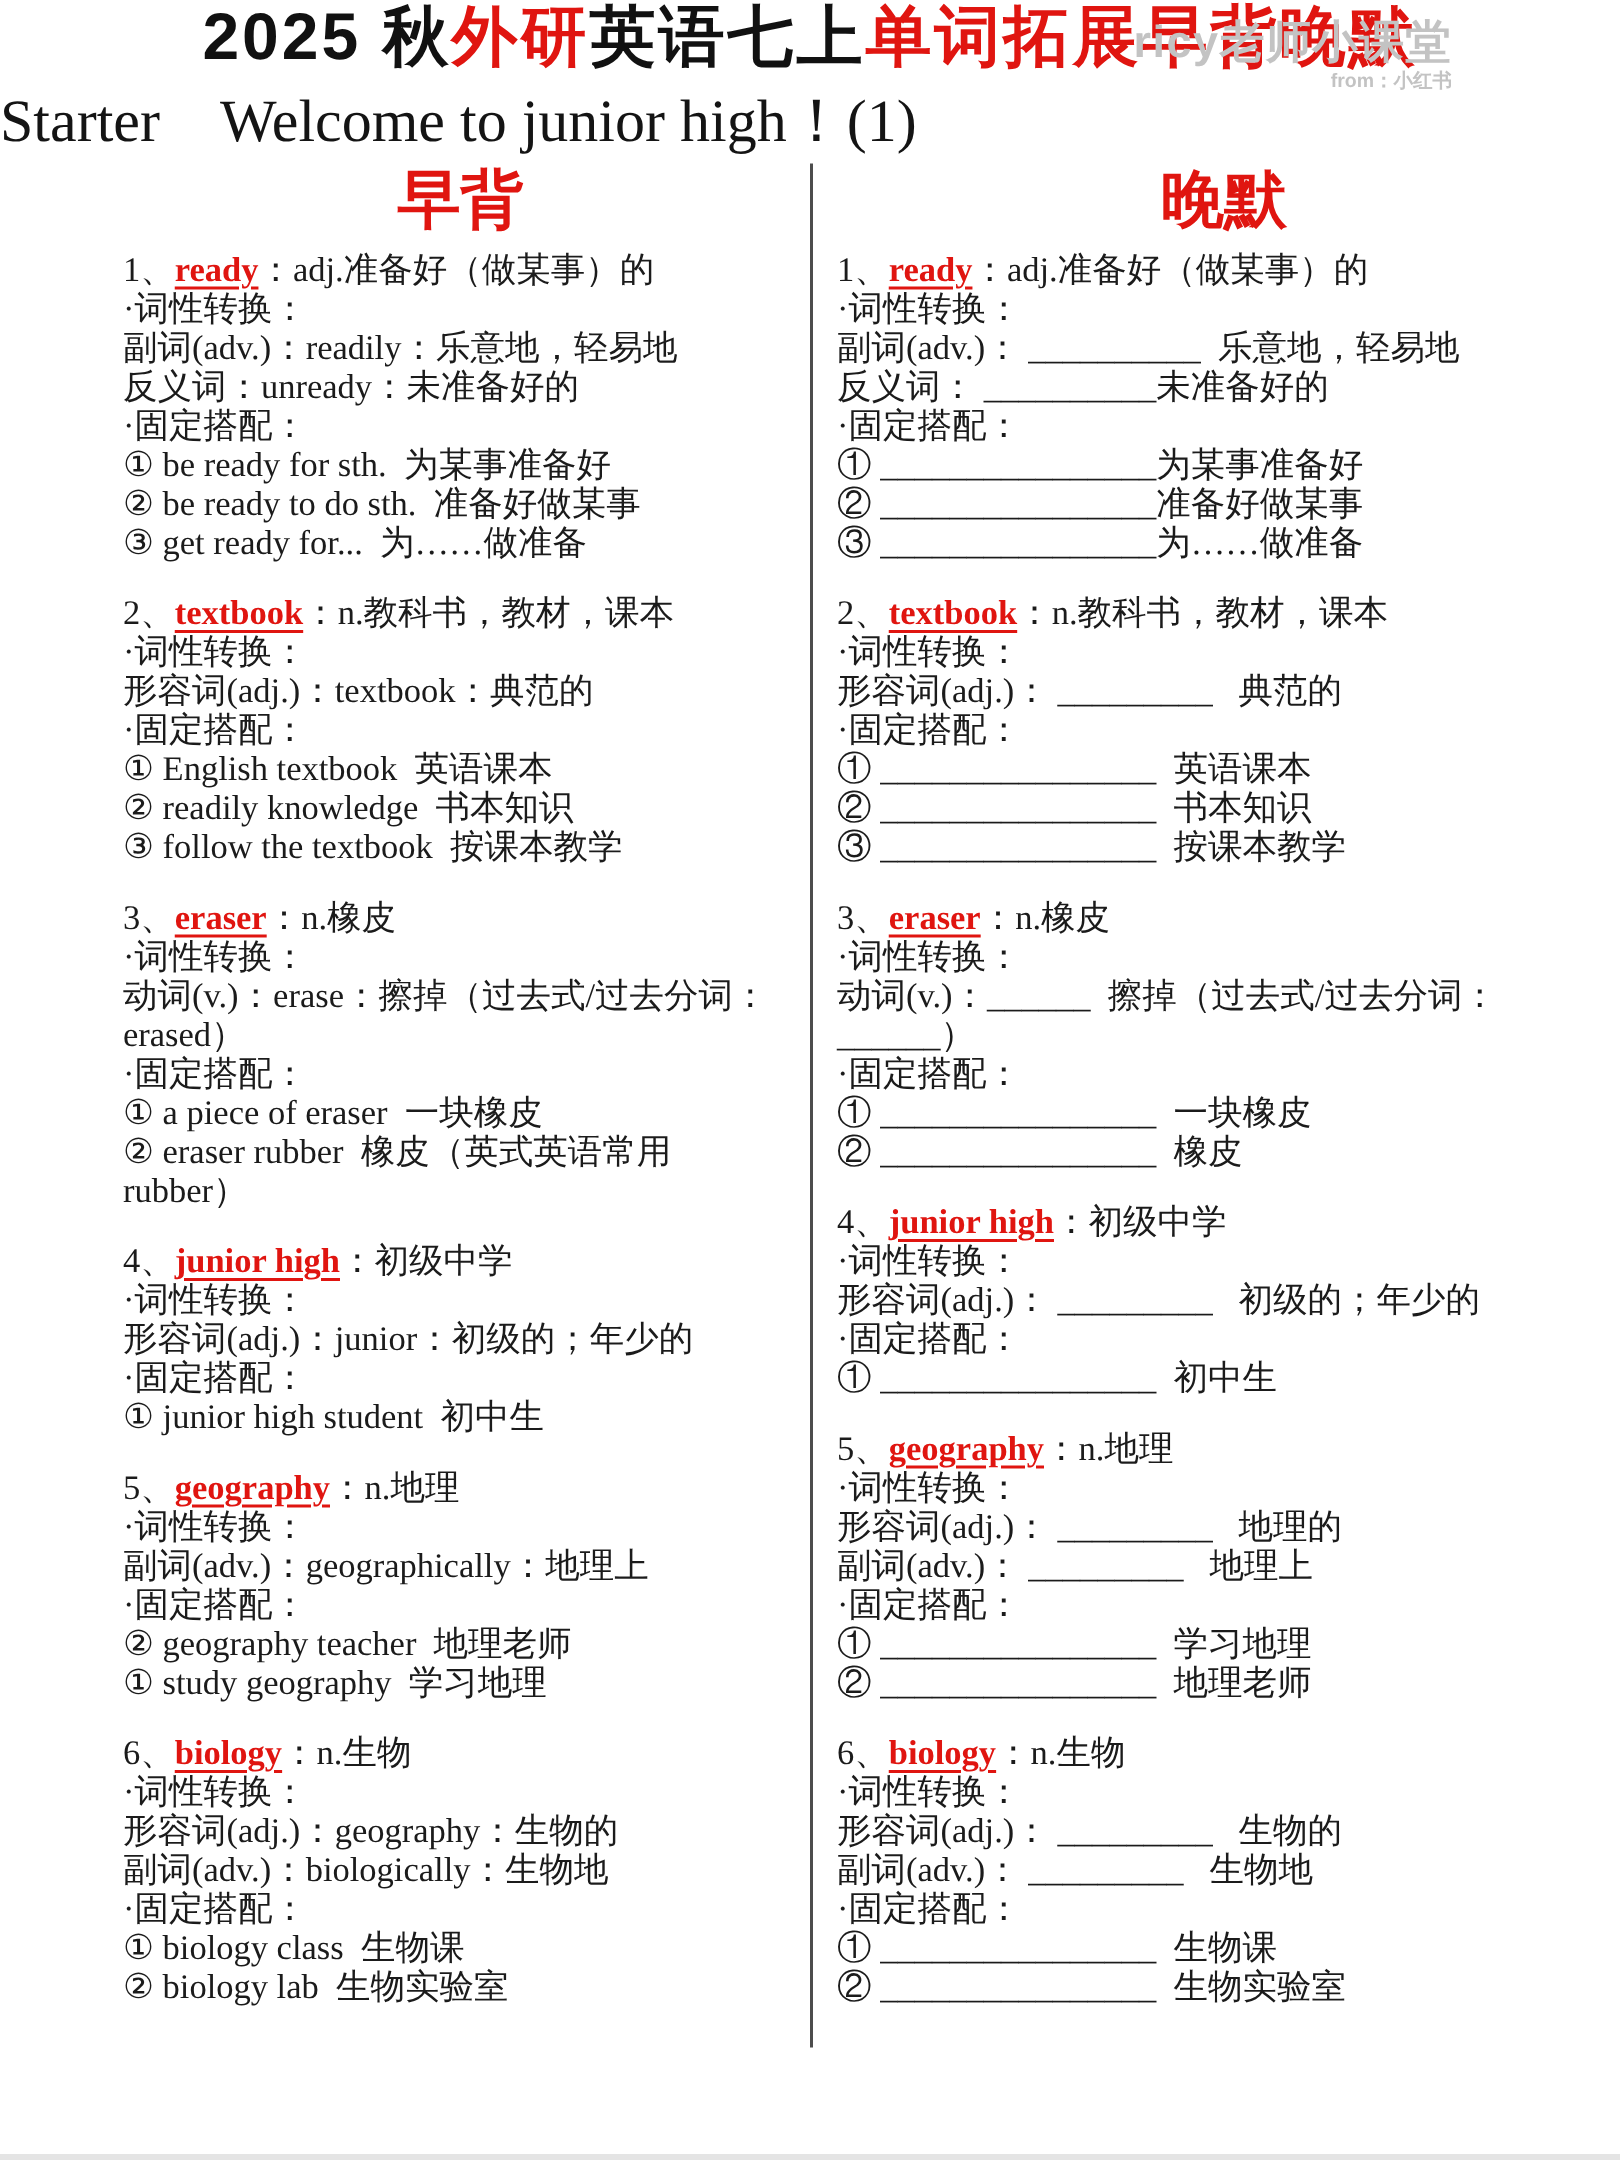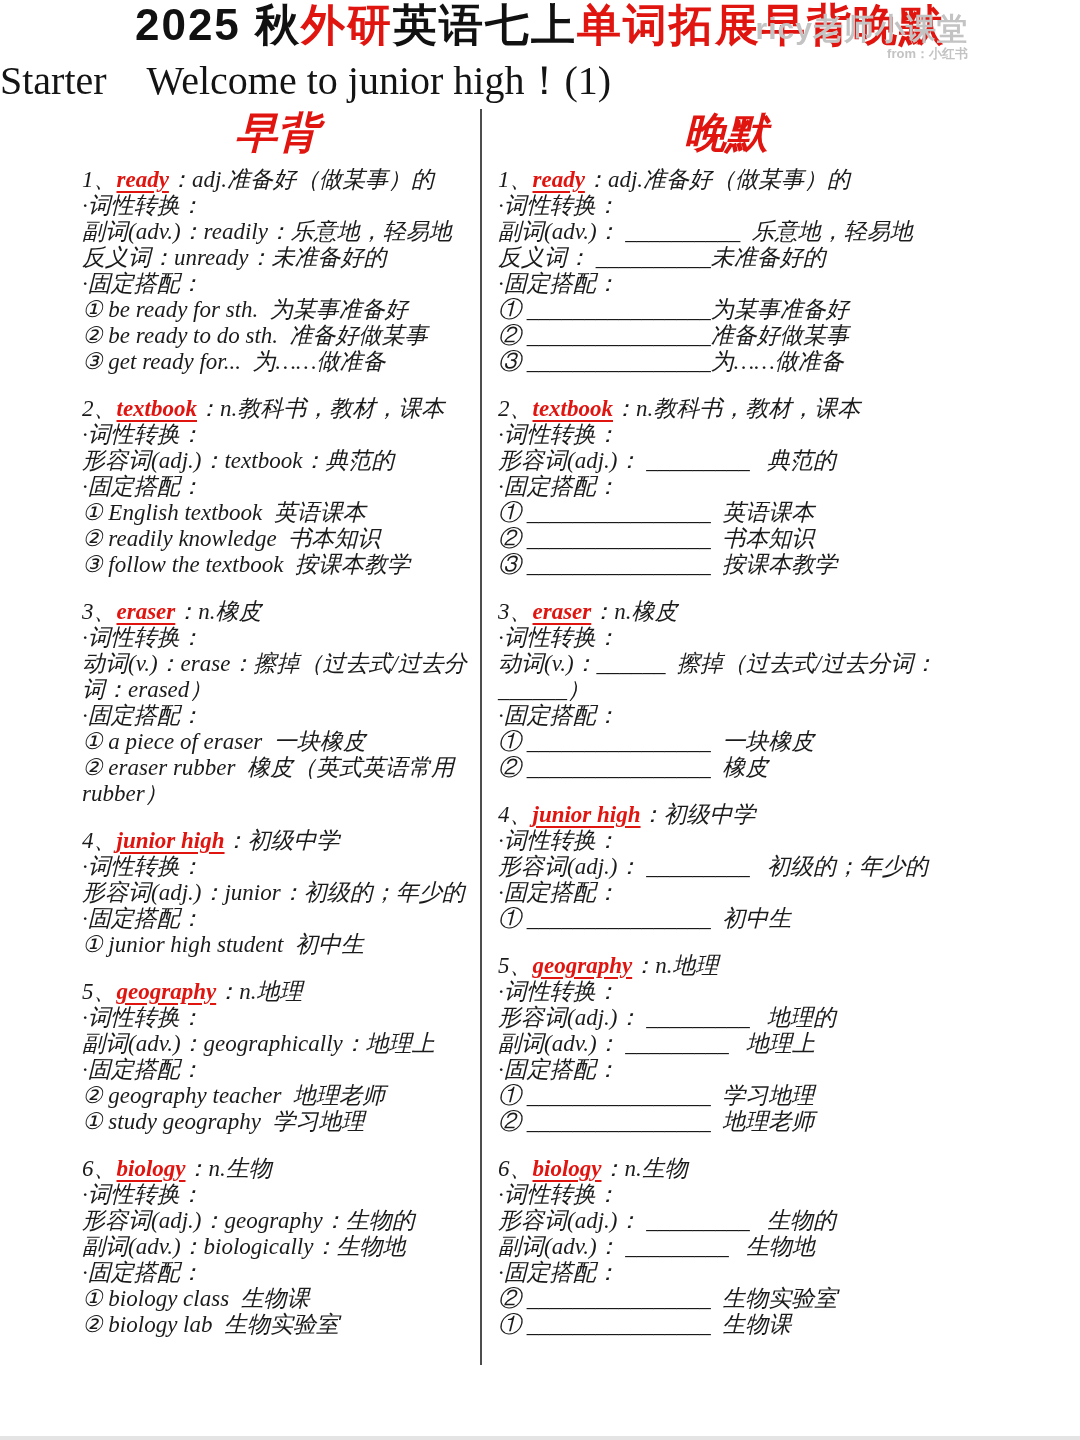--- a/index.html
+++ b/index.html
@@ -45,21 +45,21 @@
     font-size:40px;
     color:#141414;
     line-height:1.1;
     white-space:pre-wrap;
   }
   .columns{
     display:flex;
     margin-top:6px;
     align-items:stretch;
   }
-  .col{width:480px;font-style:italic;}
+  .col{width:540px;}
   .col-left{padding:0 8px 6px 82px;}
   .col-right{border-left:2px solid #4d4d4d;padding:0 6px 6px 16px;}
   .col-header{
     text-align:center;
     font-family:"Liberation Sans",sans-serif;
     font-weight:900;
     font-size:42px;
     color:var(--red);
     line-height:1.05;
     margin:2px 0 12px;
@@ -211,20 +211,20 @@
           <div class="line">① ________________  学习地理</div>
           <div class="line">② ________________  地理老师</div>
         </div>
 
   <div class="section">
     <div class="line heading"><span class="num">6、</span><span class="word">biology</span><span class="rest">：n.生物</span></div>
   <div class="line">·词性转换：</div>
           <div class="line">形容词(adj.)： _________   生物的</div>
           <div class="line">副词(adv.)： _________   生物地</div>
           <div class="line">·固定搭配：</div>
+          <div class="line">① ________________  生物课</div>
           <div class="line">② ________________  生物实验室</div>
-          <div class="line">① ________________  生物课</div>
         </div>
 </div>
   </div>
 </div>
 
 <div class="bottom-strip"></div>
 
 </body></html>

